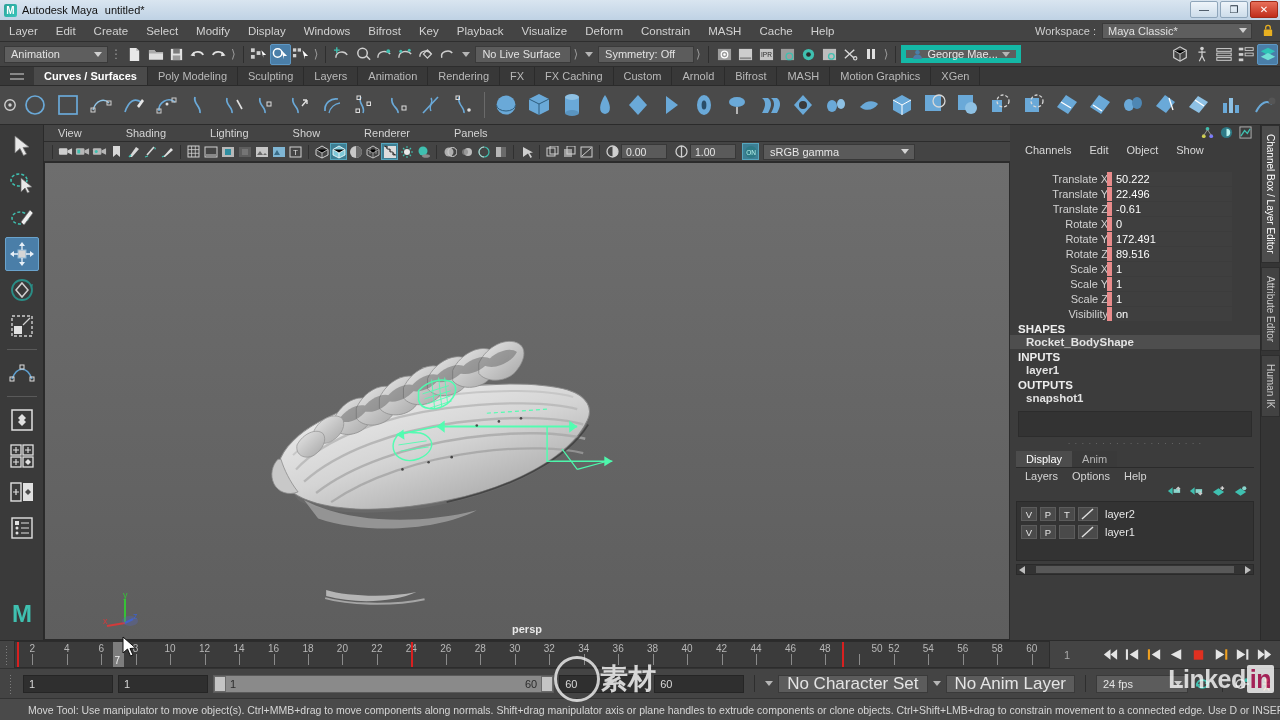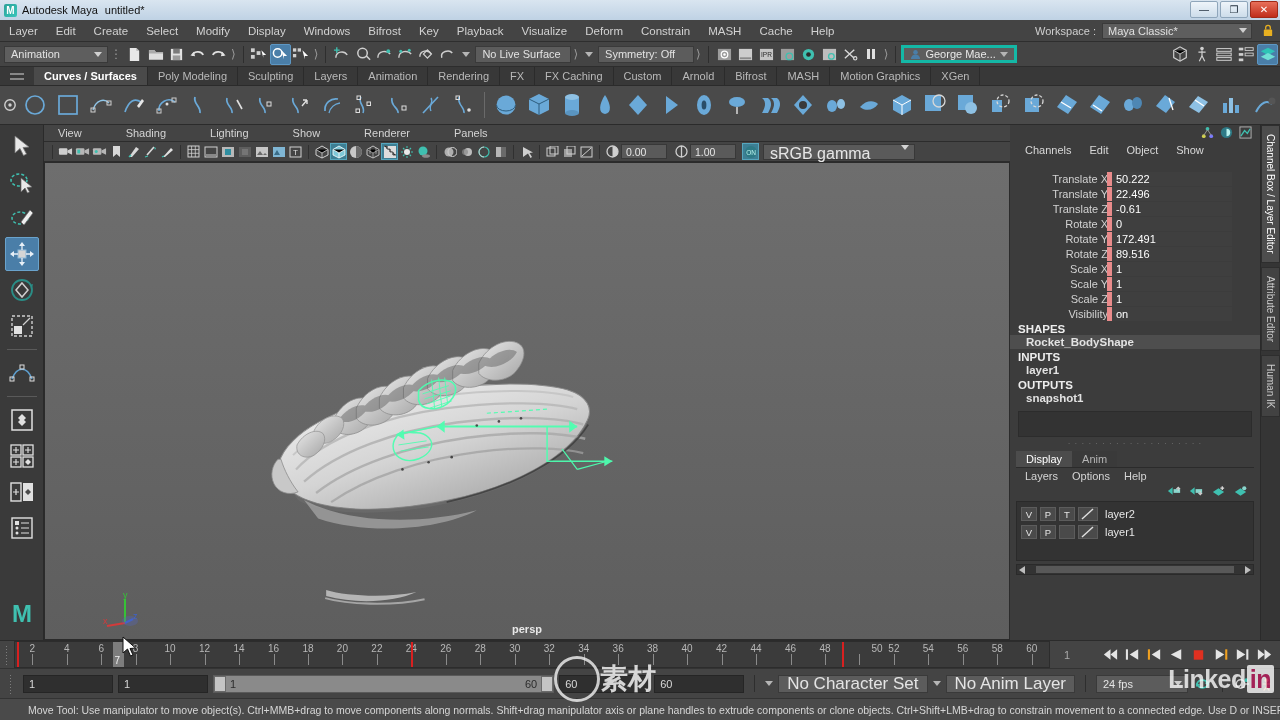--- a/index.html
+++ b/index.html
@@ -60,21 +60,21 @@
   .sep { width:1px; height:17px; background:#2e2e2e; margin: 0 5px; }
   .tick { color:#9a9a9a; font-size: 12px; padding: 0 2px; }
   .ico { width: 21px; height:21px; display:inline-flex; align-items:center; justify-content:center; }
   .ico svg { display:block; }
   .ico.sel { background:#4a7ea8; border:1px solid #5d97c4; border-radius:2px; }
   .field-box {
     height:17px; background:#5c5c5c; border:1px solid #3a3a3a; display:flex; align-items:center;
     padding:0 6px; font-size:11px; color:#e2e2e2;
   }
   .user-chip {
-    height:18px; background:#5d5d5d; border:3px solid #14b8a6; display:flex; align-items:center;
+    height:18px; background:#5d5d5d; border:5px solid #14b8a6; display:flex; align-items:center;
     gap:4px; padding:0 6px; font-size:11px; color:#e8e8e8;
   }
   .right-icons { position:absolute; right:2px; display:flex; align-items:center; gap:1px; }
 
   
   .shelftabs {
     height: 19px; background:#383838; display:flex; align-items:stretch; flex:0 0 19px;
     border-bottom:1px solid #2b2b2b;
   }
   .shelfgrip { width:34px; display:flex; align-items:center; justify-content:center; }
@@ -117,22 +117,22 @@
   .vp-toolbar {
     height:20px; background:#444; display:flex; align-items:center; flex:0 0 20px;
     border-bottom:1px solid #2c2c2c; padding-left:4px; gap:0;
   }
   .vico { width:17px; height:17px; display:flex; align-items:center; justify-content:center; flex:0 0 17px; }
   .vico.sel { background:#3d7f94; border:1px solid #56a6bd; }
   .vsep2 { width:1px; height:14px; background:#303030; margin:0 4px; flex:0 0 1px; }
   .numbox { width:46px; height:15px; background:#5a5a5a; border:1px solid #383838; font-size:10.5px;
             color:#e6e6e6; display:flex; align-items:center; padding-left:4px; }
   .gamma-combo {
-    width:152px; height:16px; background:#5a5a5a; border:1px solid #383838; display:flex; 
-    padding-left:6px; font-size:16px; color:#e6e6e6; position:relative;
+    width:152px; height:16px; background:#5a5a5a; border:1px solid #383838; display:flex; align-items:center;
+    padding-left:6px; font-size:11px; color:#e6e6e6; position:relative;
   }
   .gamma-combo .caret { position:absolute; right:5px; border-left:4px solid transparent; border-right:4px solid transparent; border-top:5px solid #d4d4d4; }
 
   .viewport { flex:1 1 auto; position:relative; background:#666; overflow:hidden; border:1px solid #2b2b2b; }
   .persp-label { position:absolute; bottom:4px; left:50%; transform:translateX(-50%); color:#e8e8e8; font-size:11px; font-weight:bold; }
   .axis-gizmo { position:absolute; left:58px; bottom:8px; width:44px; height:42px; }
 
   
   .rightcol { width:270px; background:#3c3c3c; display:flex; }
   .cbox { flex:1 1 auto; display:flex; flex-direction:column; min-width:0; }

